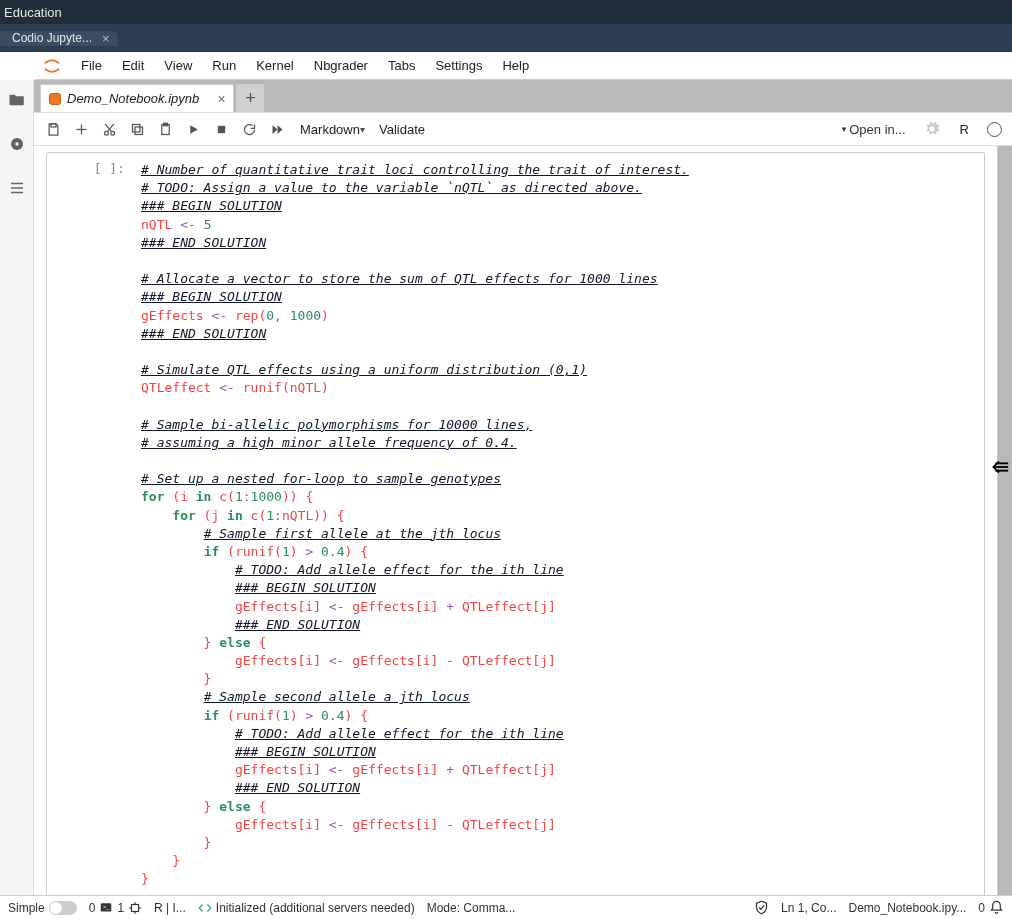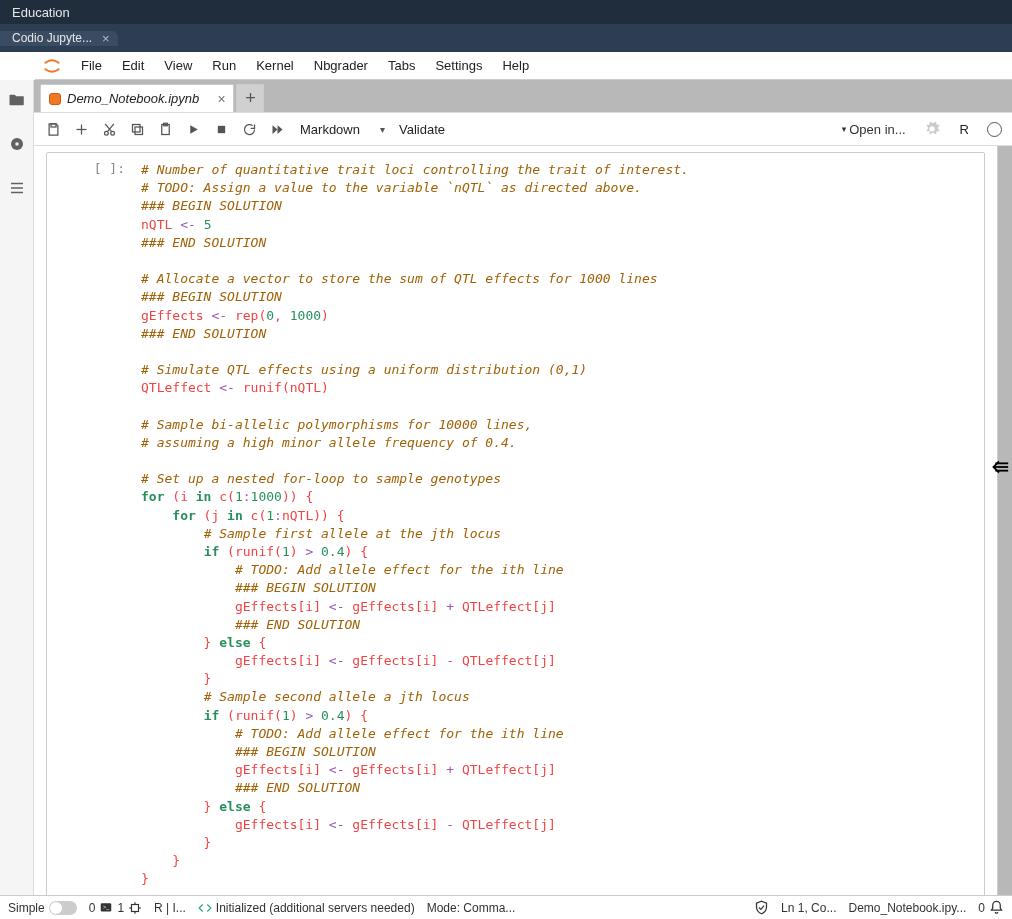--- a/index.html
+++ b/index.html
@@ -10,21 +10,21 @@
     color: #222;
     background: #fff;
     overflow: hidden;
   }
   
   .topbar {
     height: 24px;
     background: #1f2d3d;
     color: #e6e6e6;
     display: flex; align-items: center;
-    padding-left: 12px;
+    padding-left: 4px;
     font-size: 13px;
   }
   
   .browsertabs {
     height: 28px;
     background: #2d3e52;
     display: flex; align-items: center;
   }
   .browsertab {
     display: flex; align-items: center;
@@ -114,21 +114,21 @@
     padding: 0 10px;
     gap: 10px;
     font-size: 13px;
   }
   .nbtoolbar .tbtn {
     width: 18px; height:18px;
     display:flex;align-items:center;justify-content:center;
     color:#555; cursor:pointer;
   }
   .celltype {
-    display:flex; align-items:center; gap:20px;
+    display:flex; align-items:center; gap:0;
     padding: 2px 4px; cursor:pointer;
   }
   .celltype .chev { font-size:10px; color:#555; }
   .validate { cursor:pointer; }
   .nbtoolbar .spacer { flex:1; }
   .openin { display:flex; align-items:center; gap:3px; color:#333; cursor:pointer;}
   .kernelname { margin-left:10px; font-weight:400; }
   .kernelcircle {
     width:15px;height:15px;border:1.5px solid #555;border-radius:50%;
     margin-left:8px;
@@ -163,21 +163,21 @@
     font-family: ui-monospace, SFMono-Regular, Menlo, Consolas, monospace;
     font-size: 13px;
     line-height: 1.4;
     padding: 8px 10px 8px 4px;
     white-space: pre;
     overflow-x:auto;
     background:#fff;
     color:#222;
   }
   
-  .cm-c { color:#a16207; font-style:italic; }   
+  .cm-c { color:#0f172a; font-style:italic;text-decoration:underline; }   
   .cm-k { color:#2a8f5d; font-weight:bold; }    
   .cm-o { color:#9b59b6; }                      
   .cm-n { color:#2a8f5d; }                      
   .cm-p { color:#ef4444; }                         
 
   
   .status {
     height: 24px;
     border-top: 1px solid #ccc;
     background:#fff;

